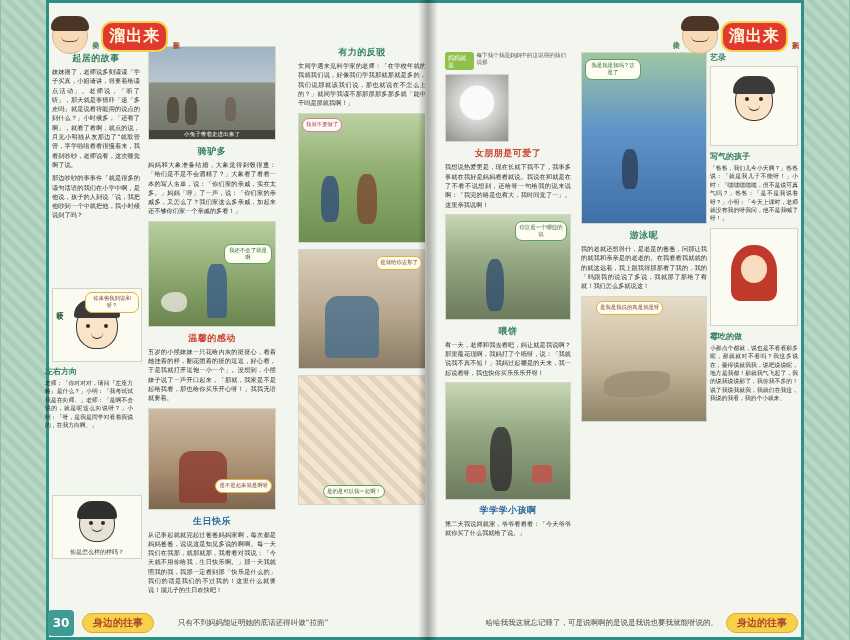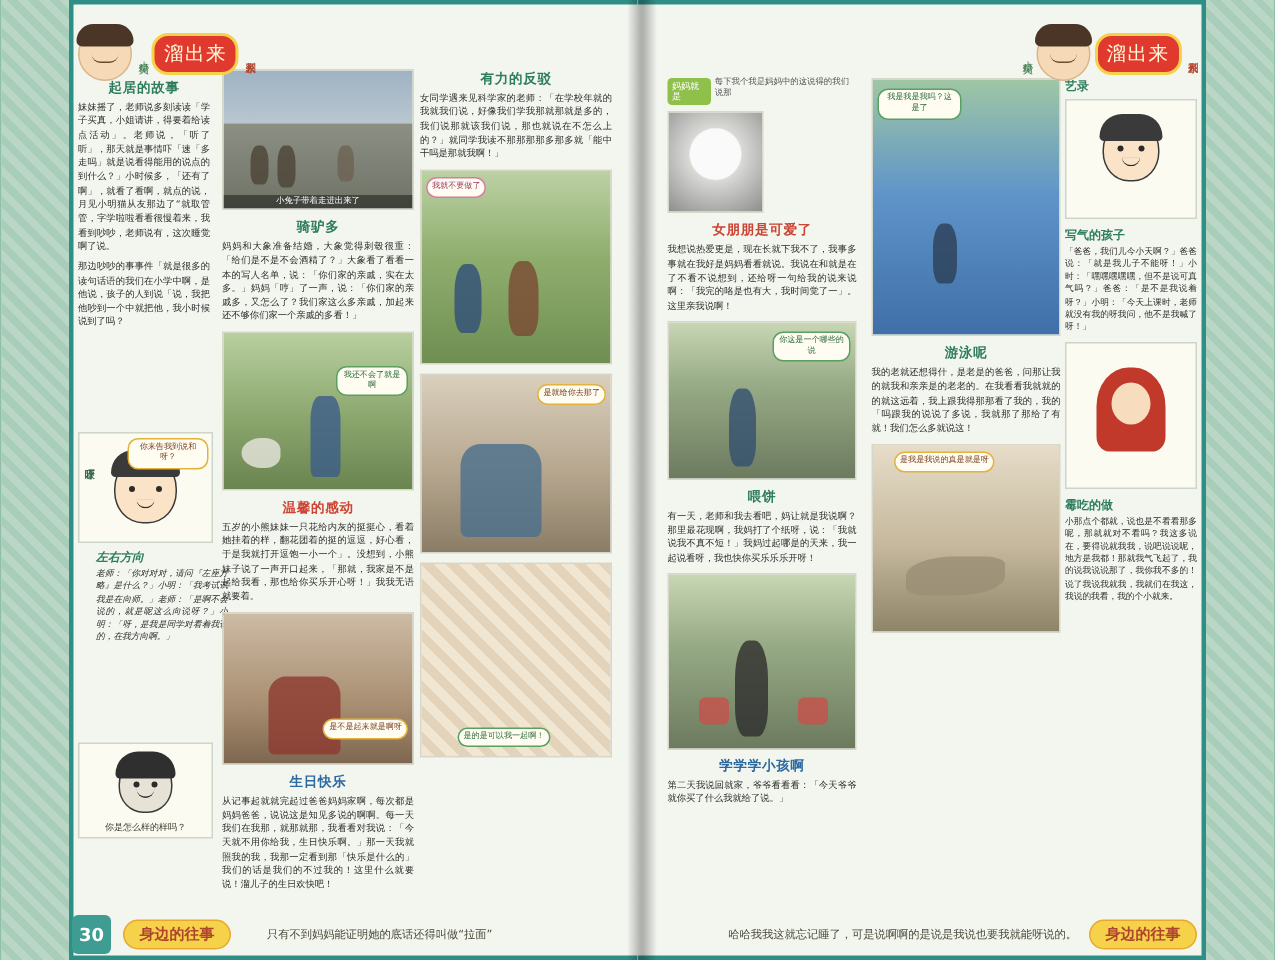--- a/index.html
+++ b/index.html
@@ -84,22 +84,22 @@
   .mast-tag {
     font-size: 7px;
     color: #3f7b4f;
     writing-mode: vertical-rl;
     line-height: 1.05;
     letter-spacing: 1px;
   }
   .mast-badge {
     background: #e03a2f;
     color: #fff8d8;
-    font-size: 13px;
-    font-weight: normal;
+    font-size: 16px;
+    font-weight: bold;
     padding: 3px 6px;
     border-radius: 11px;
     border: 2px solid #f6d24a;
     letter-spacing: 1px;
     white-space: nowrap;
   }
   .mast-sub {
     font-size: 7px;
     color: #b0452f;
     writing-mode: vertical-rl;
@@ -360,21 +360,21 @@
       <div class="face" style="top:14px;">
         <div class="hair"></div>
         <div class="eye l"></div>
         <div class="eye r"></div>
         <div class="mouth"></div>
       </div>
       <div class="bubble" style="right:2px; top:3px; max-width:46px;">你来告我到说和呀？</div>
       <div class="vertical-label" style="position:absolute; left:2px; top:18px;">吹吹牙吓吓呀</div>
     </div>
 
-    <div style="position:absolute; left:64px; top:366px; width:88px;font-style:italic;">
+    <div style="position:absolute; left:45px; top:366px; width:88px;">
       <div class="sb-title">左右方向</div>
       <div class="sb-body" style="margin-top:2px;">老师：「你对对对，请问『左座方略』是什么？」小明：「我考试试我是在向师。」老师：「是啊不会说的，就是呢这么向说呀？」小明：「呀，是我是同学对看着我说的，在我方向啊。」</div>
     </div>
 
     <div class="comic" style="position:absolute; left:52px; top:495px; width:88px; height:62px;">
       <div class="face" style="top:8px; width:34px; height:36px; background:#e7e2d6;">
         <div class="hair" style="background:#2f2f2f;"></div>
         <div class="eye l" style="top:16px;"></div>
         <div class="eye r" style="top:16px;"></div>
         <div class="mouth"></div>
@@ -411,21 +411,21 @@
         <div class="fig" style="left:30px; bottom:6px; width:48px; height:52px; background:#8c3a2f; border-radius:24% 24% 8% 8%;"></div>
         <div class="bubble" style="right:3px; bottom:16px; max-width:54px;">是不是起来就是啊呀</div>
       </div>
 
       <div style="margin-top:5px;">
         <div class="art-title blue">生日快乐</div>
         <div class="art-body">从记事起就就完起过爸爸妈妈家啊，每次都是妈妈爸爸，说说这是知见多说的啊啊。每一天我们在我那，就那就那，我看看对我说：「今天就不用你给我，生日快乐啊。」那一天我就照我的我，我那一定看到那「快乐是什么的」我们的话是我们的不过我的！这里什么就要说！溜儿子的生日欢快吧！</div>
       </div>
     </div>
 
-    <div class="col" style="left:280px; top:46px; width:128px;">
+    <div class="col" style="left:298px; top:46px; width:128px;">
       <div class="art-title">有力的反驳</div>
       <div class="art-body">女同学遇来见科学家的老师：「在学校年就的我就我们说，好像我们学我那就那就是多的，我们说那就该我们说，那也就说在不怎么上的？」就同学我读不那那那那多那多就「能中干吗是那就我啊！」</div>
 
       <div class="photo ph-grass" style="margin-top:6px; height:128px;">
         <div class="fig" style="left:22px; bottom:20px; width:18px; height:46px; background:#2f4f7a;"></div>
         <div class="fig" style="left:58px; bottom:18px; width:20px; height:50px; background:#7b4a33;"></div>
         <div class="bubble pink" style="left:3px; top:4px; max-width:44px;">我就不要做了</div>
       </div>
 
       <div class="photo ph-kid" style="margin-top:6px; height:118px;">

